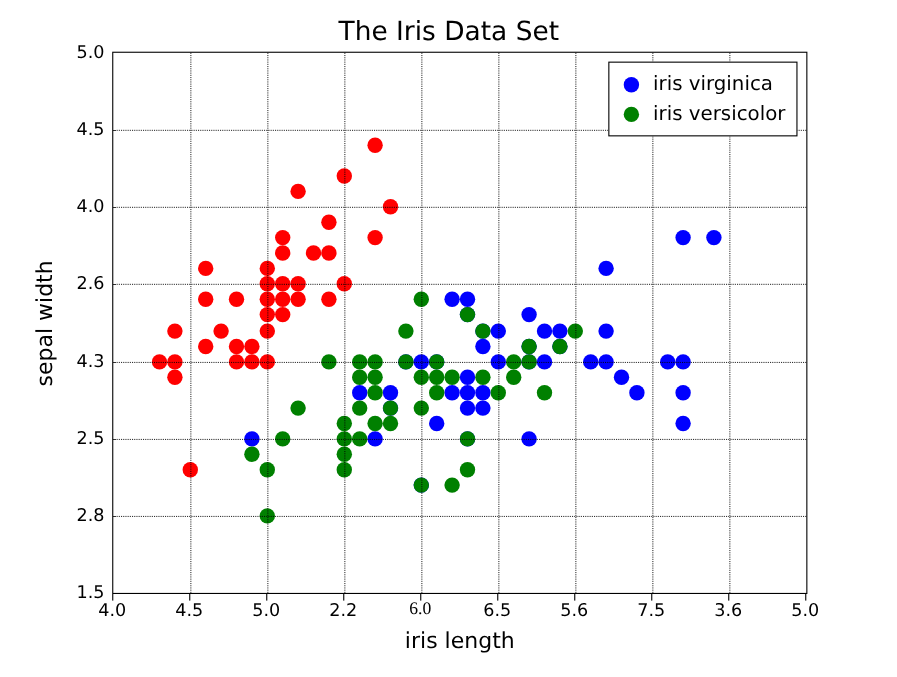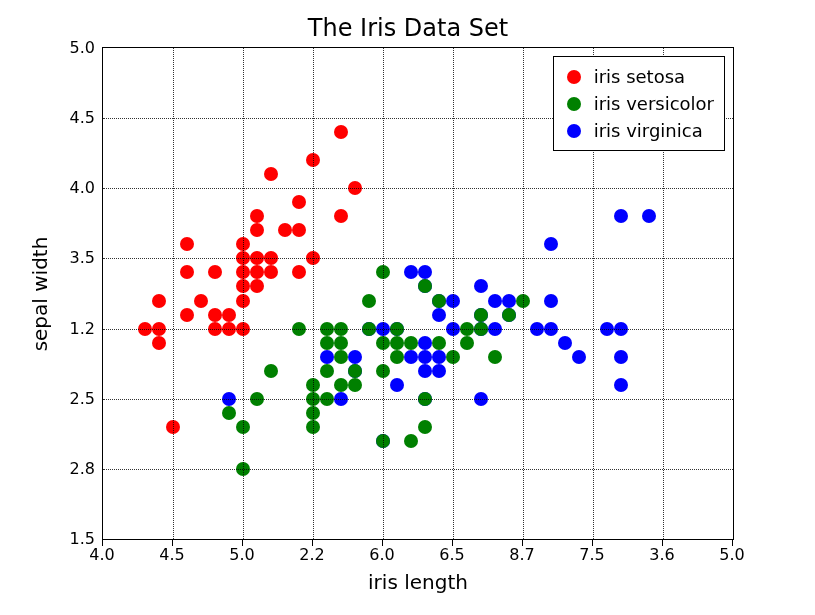--- a/index.html
+++ b/index.html
@@ -274,64 +274,58 @@
       <div class="grid-v" style="left: 560px;"></div>
       <div class="grid-h" style="top: 420.857px;"></div>
       <div class="grid-h" style="top: 350.714px;"></div>
       <div class="grid-h" style="top: 280.571px;"></div>
       <div class="grid-h" style="top: 210.429px;"></div>
       <div class="grid-h" style="top: 140.286px;"></div>
       <div class="grid-h" style="top: 70.1429px;"></div>
       <div class="legend" id="legend">
         <div class="legend-row">
           <div class="legend-swatch">
-            <div class="legend-dot" style="background: rgb(255, 0, 0);"></div>
+            <div class="legend-dot" style="background: rgb(0, 0, 255);"></div>
           </div>
-          <div>iris setosa</div>
+          <div>iris virginica</div>
         </div>
         <div class="legend-row">
           <div class="legend-swatch">
             <div class="legend-dot" style="background: rgb(0, 128, 0);"></div>
           </div>
           <div>iris versicolor</div>
-        </div>
-        <div class="legend-row">
-          <div class="legend-swatch">
-            <div class="legend-dot" style="background: rgb(0, 0, 255);"></div>
-          </div>
-          <div>iris virginica</div>
         </div>
       </div>
     </div>
   <div class="axis-label-x">iris length</div>
   <div class="axis-label-y">
       <span>sepal width</span>
     </div>
 </div>
 
 <div class="tick-x" style="left: 102px;">4.0</div>
 <div class="tick-mark-x" style="left: 102px;"></div>
 <div class="tick-x" style="left: 172px;">4.5</div>
 <div class="tick-mark-x" style="left: 172px;"></div>
 <div class="tick-x" style="left: 242px;">5.0</div>
 <div class="tick-mark-x" style="left: 242px;"></div>
 <div class="tick-x" style="left: 312px;">2.2</div>
 <div class="tick-mark-x" style="left: 312px;"></div>
-<div class="tick-x" style="left: 382px;">6.0</div>
+<div class="tick-x" style="left: 382px; font-family: Liberation Serif, serif;">6.0</div>
 <div class="tick-mark-x" style="left: 382px;"></div>
 <div class="tick-x" style="left: 452px;">6.5</div>
 <div class="tick-mark-x" style="left: 452px;"></div>
-<div class="tick-x" style="left: 522px;">8.7</div>
+<div class="tick-x" style="left: 522px;">5.6</div>
 <div class="tick-mark-x" style="left: 522px;"></div>
 <div class="tick-x" style="left: 592px;">7.5</div>
 <div class="tick-mark-x" style="left: 592px;"></div>
 <div class="tick-x" style="left: 662px;">3.6</div>
 <div class="tick-mark-x" style="left: 662px;"></div>
 <div class="tick-x" style="left: 732px;">5.0</div>
 <div class="tick-mark-x" style="left: 732px;"></div>
 <div class="tick-y" style="top: 538px;">1.5</div>
 <div class="tick-y" style="top: 467.857px;">2.8</div>
 <div class="tick-y" style="top: 397.714px;">2.5</div>
-<div class="tick-y" style="top: 327.571px;">1.2</div>
-<div class="tick-y" style="top: 257.429px;">3.5</div>
+<div class="tick-y" style="top: 327.571px;">4.3</div>
+<div class="tick-y" style="top: 257.429px;">2.6</div>
 <div class="tick-y" style="top: 187.286px;">4.0</div>
 <div class="tick-y" style="top: 117.143px;">4.5</div>
 <div class="tick-y" style="top: 47px;">5.0</div>
 
 </body></html>

